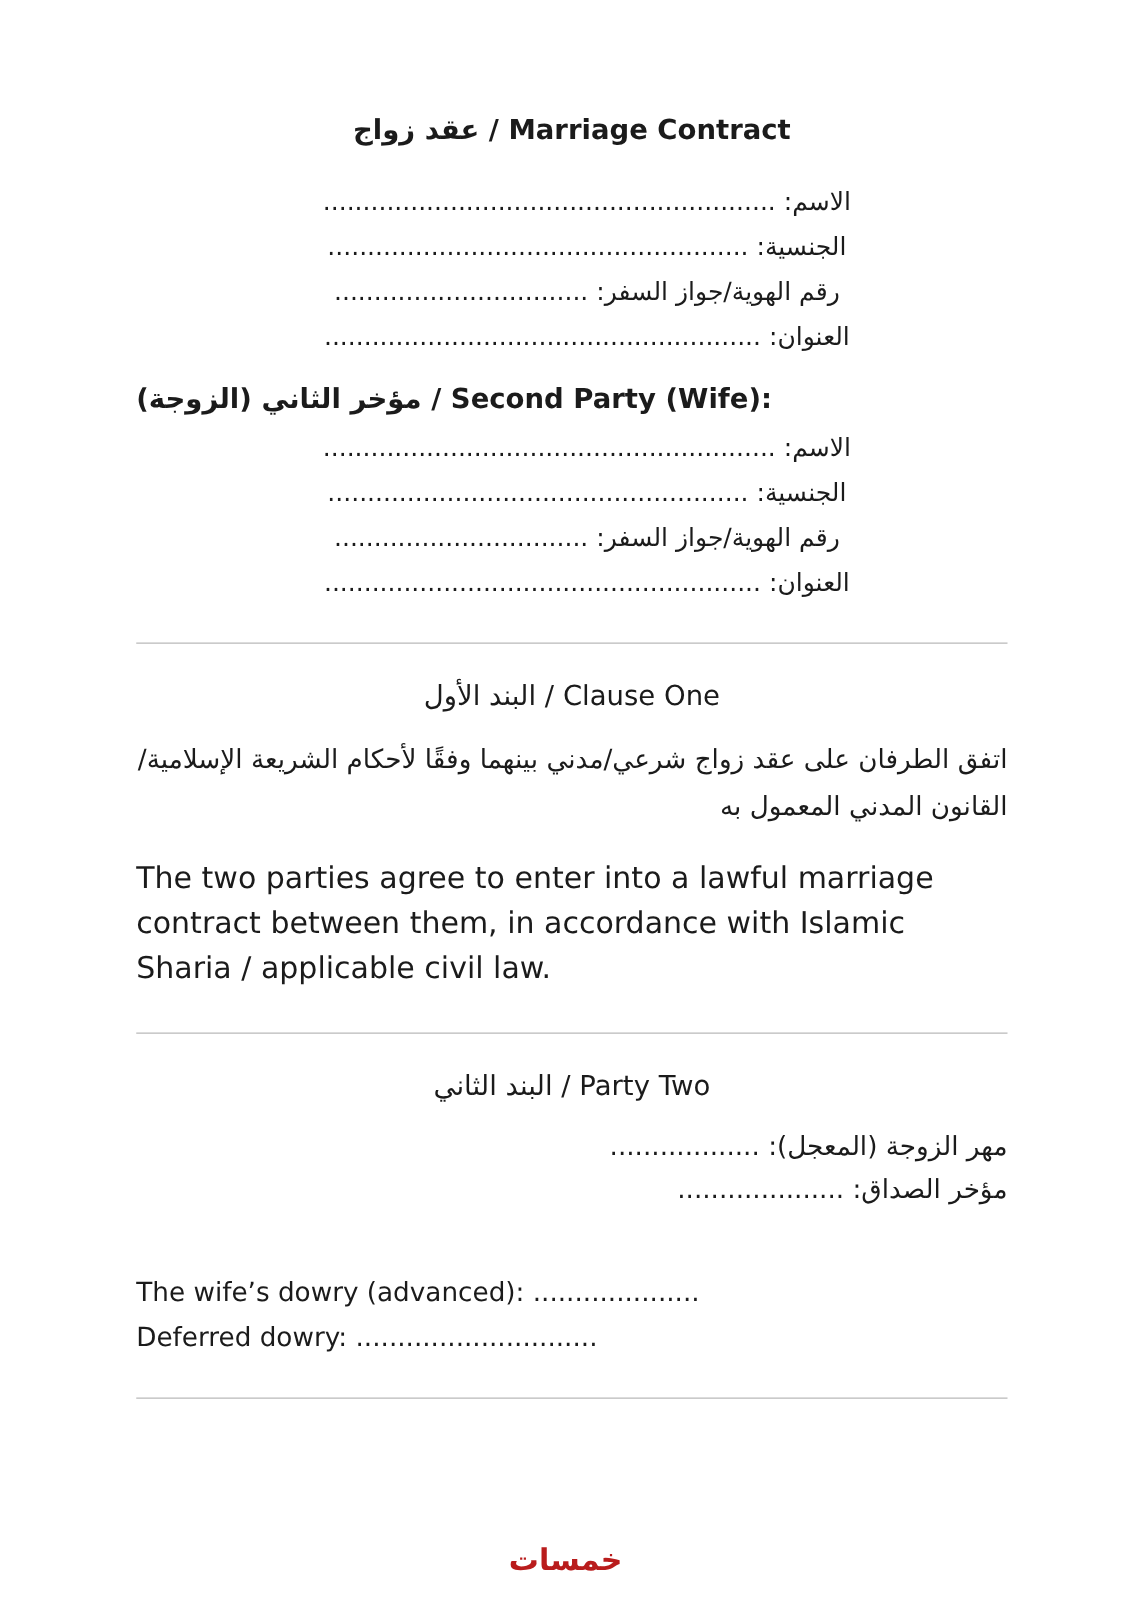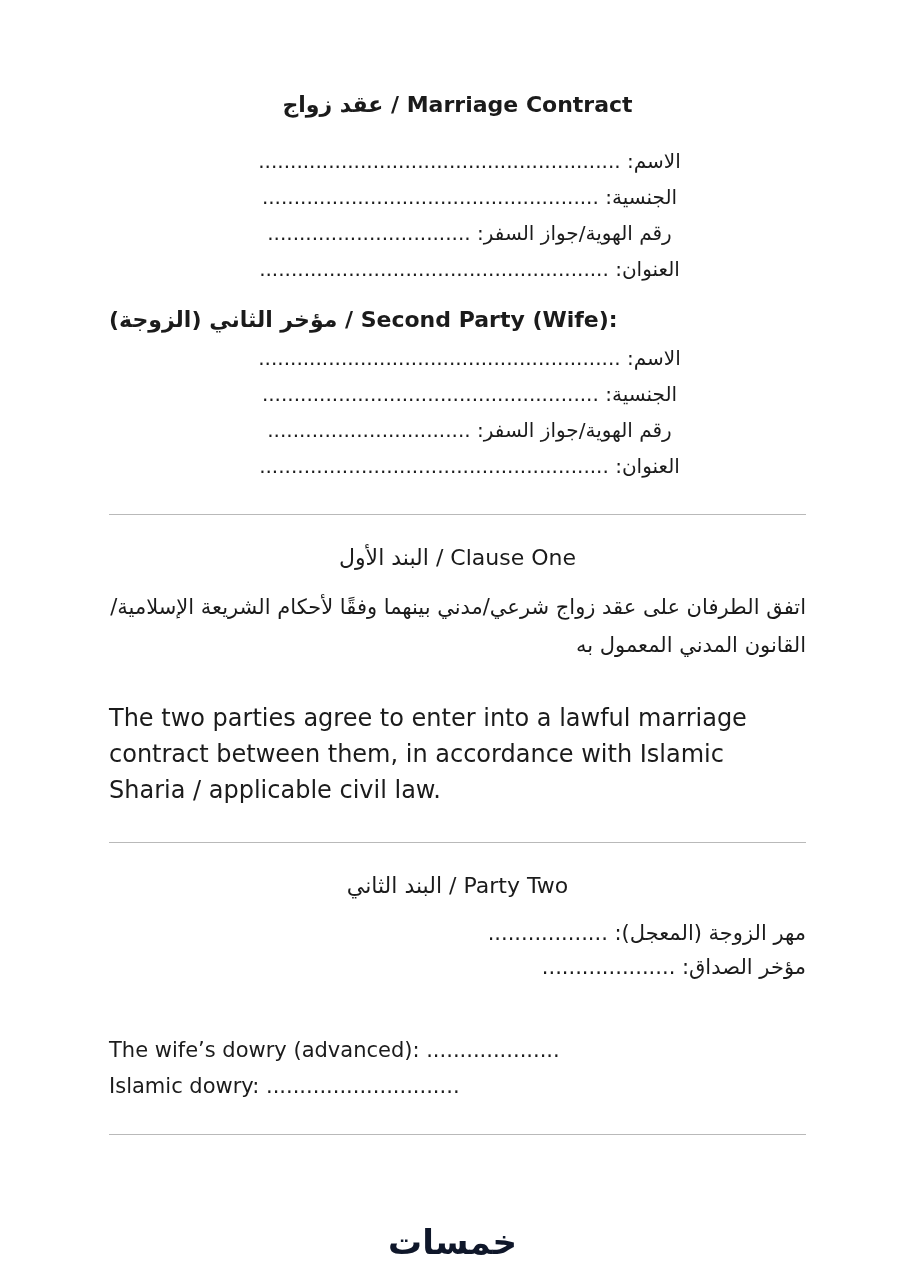--- a/index.html
+++ b/index.html
@@ -51,21 +51,21 @@
     font-size: 22px;
     font-weight: normal;
     margin: 30px 0 18px 0;
     direction: ltr;
   }
   .arabic-paragraph {
     direction: rtl;
     text-align: right;
     font-size: 21px;
     line-height: 38px;
-    margin: 0 0 36px 0;
+    margin: 0 0 20px 0;
   }
   .english-paragraph {
     direction: ltr;
     text-align: left;
     font-size: 24px;
     line-height: 36px;
     margin: 0 0 34px 0;
   }
   .arabic-fill-line {
     direction: rtl;
@@ -84,22 +84,22 @@
   }
   .english-fill-block {
     margin: 0 0 24px 0;
   }
   .watermark {
     position: absolute;
     bottom: 18px;
     left: 0;
     width: 100%;
     text-align: center;
-    color: #0f172a;
-    font-size: 34px;
+    color: #b91c1c;
+    font-size: 24px;
     font-weight: bold;
     direction: rtl;
   }
 </style>
 </head>
 <body>
 
 <div class="page">
 
   <h1 class="doc-title">عقد زواج / Marriage Contract</h1>
@@ -130,21 +130,21 @@
   <hr class="section-divider">
 
   <section>
     <h2 class="clause-heading">البند الثاني / Party Two</h2>
     <div class="arabic-fill-block">
       <div class="arabic-fill-line">مهر الزوجة (المعجل): ..................</div>
       <div class="arabic-fill-line">مؤخر الصداق: ....................</div>
     </div>
     <div class="english-fill-block">
       <div class="english-fill-line">The wife’s dowry (advanced): ....................</div>
-      <div class="english-fill-line">Islamic dowry: .............................</div>
+      <div class="english-fill-line">Deferred dowry: .............................</div>
     </div>
   </section>
 
   <hr class="section-divider">
 
   <div class="watermark">خمسات</div>
 
 </div>
 
 </body></html>

